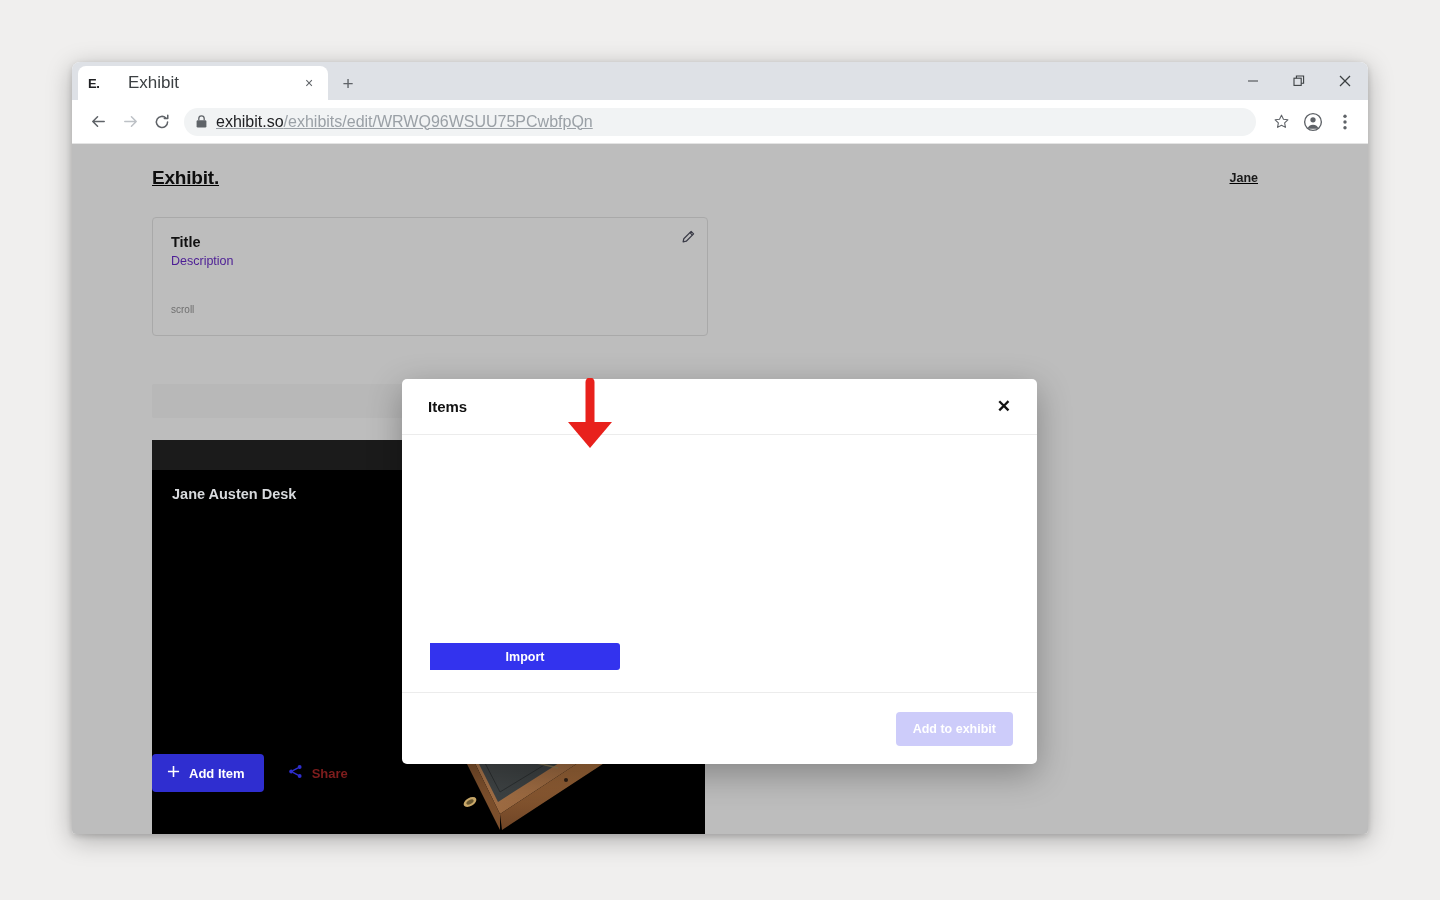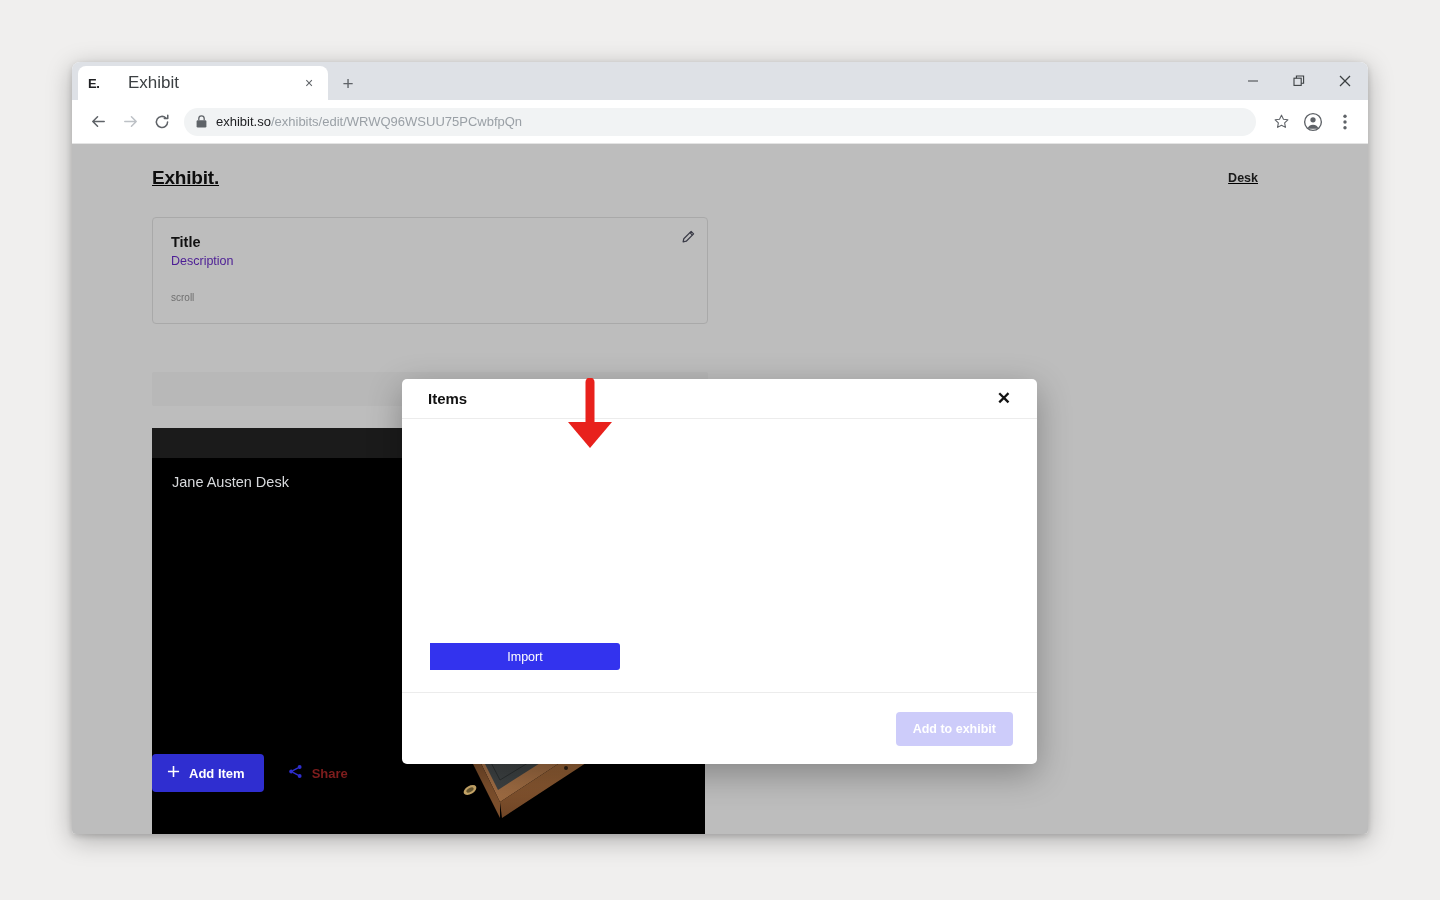--- a/index.html
+++ b/index.html
@@ -83,22 +83,22 @@
     flex: 1;
     height: 28px;
     margin: 0 8px 0 6px;
     background: #f1f3f4;
     border-radius: 14px;
     display: flex; align-items: center;
     padding: 0 12px;
   }
   .lock { margin-right: 9px; display: flex; align-items: center; }
   .url {
-    font-size: 13px; color: #9aa0a6;
-    white-space: nowrap; overflow: hidden;
+    font-size: 16px; color: #9aa0a6;
+    white-space: nowrap; overflow: hidden; text-decoration: underline;
   }
   .url .host { color: #202124; }
   .tb-icon {
     width: 30px; height: 30px;
     display: flex; align-items: center; justify-content: center;
     color: #5f6368; margin-left: 2px;
   }
 
   
   .page {
@@ -126,21 +126,21 @@
 
   .item-card {
     position: relative;
     border: 1px solid #a9a9a9;
     border-radius: 4px;
     padding: 16px 18px 20px 18px;
     min-height: 102px;
   }
   .card-title { font-size: 14.5px; font-weight: bold; color: #111; }
   .card-desc { font-size: 12.5px; color: #4c1d95; margin-top: 4px; }
-  .card-scroll { font-size: 10px; color: #6f6f6f; margin-top: 24px; }
+  .card-scroll { font-size: 10px; color: #6f6f6f; margin-top: 36px; }
   .edit-pencil {
     position: absolute; right: 12px; top: 12px;
     color: #3a3b47;
   }
   .placeholder-block {
     margin-top: 48px;
     height: 34px;
     background: #b8b8b8;
     border-radius: 2px;
   }
@@ -152,21 +152,21 @@
     position: relative;
     overflow: hidden;
   }
   .viewer-topbar {
     height: 30px;
     background: #1b1b1b;
   }
   .viewer-title {
     position: absolute;
     left: 20px; top: 46px;
-    font-size: 14.5px; color: #d8dadd;
+    font-size: 14.5px; color: #d8dadd; font-weight: bold;
   }
   .desk-img {
     position: absolute;
     left: 288px; top: 222px;
     width: 300px; height: 220px;
   }
   .attrib {
     position: absolute;
     left: 16px; bottom: 40px;
     width: 136px; height: 28px;
@@ -210,21 +210,21 @@
     position: absolute;
     left: 330px; top: 235px;
     width: 635px; height: 385px;
     background: #fff;
     border-radius: 5px;
     box-shadow: 0 10px 34px rgba(0,0,0,0.30);
     display: flex; flex-direction: column;
     z-index: 50;
   }
   .modal-header {
-    height: 40px;
+    height: 56px;
     display: flex; align-items: center; justify-content: space-between;
     padding: 0 26px;
     border-bottom: 1px solid #ececec;
   }
   .modal-title { font-size: 15px; font-weight: bold; color: #121212; }
   .modal-close {
     font-size: 17px; font-weight: bold; color: #121212;
     background: none; border: none; cursor: pointer; line-height: 1;
   }
   .modal-body {
@@ -245,21 +245,21 @@
     font-size: 12.5px;
     font-family: "Liberation Sans", sans-serif;
     color: #222;
     outline: none;
   }
   .iiif-input::placeholder { color: #b4b4b4; }
   .btn-import {
     width: 190px; height: 27px;
     background: #3333ee;
     color: #fff;
-    font-size: 12.5px; font-weight: normal;
+    font-size: 12.5px; font-weight: bold;
     border: none; border-radius: 0 3px 3px 0;
     cursor: pointer;
   }
   .modal-footer {
     height: 72px;
     border-top: 1px solid #ececec;
     display: flex; align-items: center; justify-content: flex-end;
     padding: 0 24px;
   }
   .btn-add-exhibit {
@@ -360,21 +360,21 @@
         <circle cx="2" cy="8" r="1.7" fill="#5f6368"></circle>
         <circle cx="2" cy="13.8" r="1.7" fill="#5f6368"></circle>
       </svg>
     </div>
   </div>
 
   <div class="page">
 
     <div class="app-header">
       <div class="brand">Exhibit.</div>
-      <div class="help-link">Desk</div>
+      <div class="help-link">Jane</div>
     </div>
 
     <div class="content">
 
       <div class="left-col">
         <div class="item-card">
           <div class="card-title">Title</div>
           <div class="card-desc">Description</div>
           <div class="card-scroll">scroll</div>
           <div class="edit-pencil">

